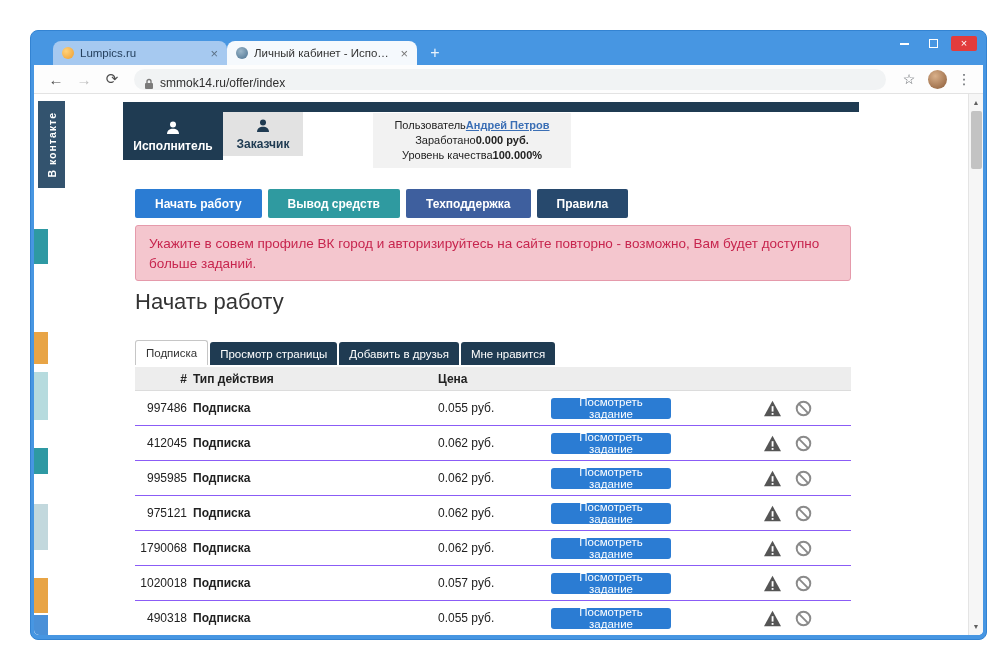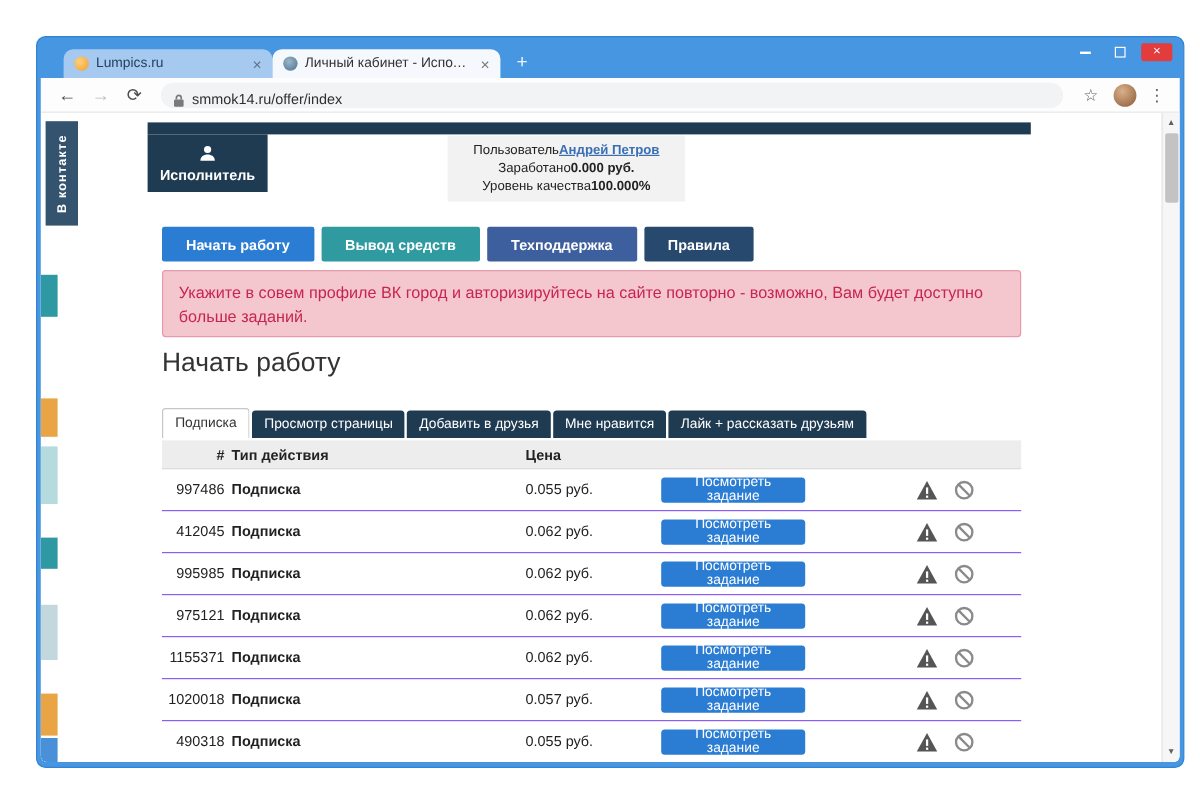--- a/index.html
+++ b/index.html
@@ -159,20 +159,27 @@
         <div class="site-topbar"></div>
 
         <div class="role-tabs">
           <div class="role-tab exec">
             <svg width="16" height="16" viewBox="0 0 16 16">
                 <circle cx="8" cy="4.6" r="3" fill="currentColor"></circle>
                 <path d="M2 14c0-3.4 2.7-5.2 6-5.2s6 1.8 6 5.2z" fill="currentColor"></path>
               </svg>
             <span>Исполнитель</span>
           </div>
+          <div class="role-tab cust">
+            <svg width="16" height="16" viewBox="0 0 16 16">
+                <circle cx="8" cy="4.6" r="3" fill="currentColor"></circle>
+                <path d="M2 14c0-3.4 2.7-5.2 6-5.2s6 1.8 6 5.2z" fill="currentColor"></path>
+              </svg>
+            <span>Заказчик</span>
+          </div>
         </div>
 
         <div class="user-info">
           <div class="ui-row">
             <span class="ui-label">Пользователь</span>
             <span class="ui-value link">Андрей Петров</span>
           </div>
           <div class="ui-row">
             <span class="ui-label">Заработано</span>
             <span class="ui-value">0.000 руб.</span>
@@ -192,21 +199,20 @@
 
         <div class="alert">Укажите в совем профиле ВК город и авторизируйтесь на сайте повторно - возможно, Вам будет доступно больше заданий.</div>
 
         <h1 class="heading">Начать работу</h1>
 
         <div class="task-tabs">
           <div class="task-tab active">Подписка</div>
           <div class="task-tab">Просмотр страницы</div>
           <div class="task-tab">Добавить в друзья</div>
           <div class="task-tab">Мне нравится</div>
-          <div class="task-tab">Лайк + рассказать друзьям</div>
         </div>
 
         <div class="task-table">
           <div class="t-head">
             <span class="c-id">#</span>
             <span class="c-type">Тип действия</span>
             <span class="c-price">Цена</span>
           </div>
 
           <div class="t-row">
@@ -291,21 +297,21 @@
               <span class="icon">
                   <svg width="17" height="17" viewBox="0 0 20 20">
                     <circle cx="10" cy="10" r="8" fill="none" stroke="#8a8a8a" stroke-width="2.3"></circle>
                     <line x1="4.6" y1="4.6" x2="15.4" y2="15.4" stroke="#8a8a8a" stroke-width="2.3"></line>
                   </svg>
                 </span>
             </span>
           </div>
 
           <div class="t-row">
-            <span class="c-id">1155371</span>
+            <span class="c-id">1790068</span>
             <span class="c-type">Подписка</span>
             <span class="c-price">0.062 руб.</span>
             <button class="view-btn">Посмотреть задание</button>
             <span class="row-icons">
               <span class="icon">
                   <svg width="19" height="17" viewBox="0 0 24 22">
                     <path d="M12 1 23 21H1Z" fill="#555"></path>
                     <rect x="10.9" y="8" width="2.4" height="7" fill="#fff"></rect>
                     <rect x="10.9" y="16.8" width="2.4" height="2.4" fill="#fff"></rect>
                   </svg>

